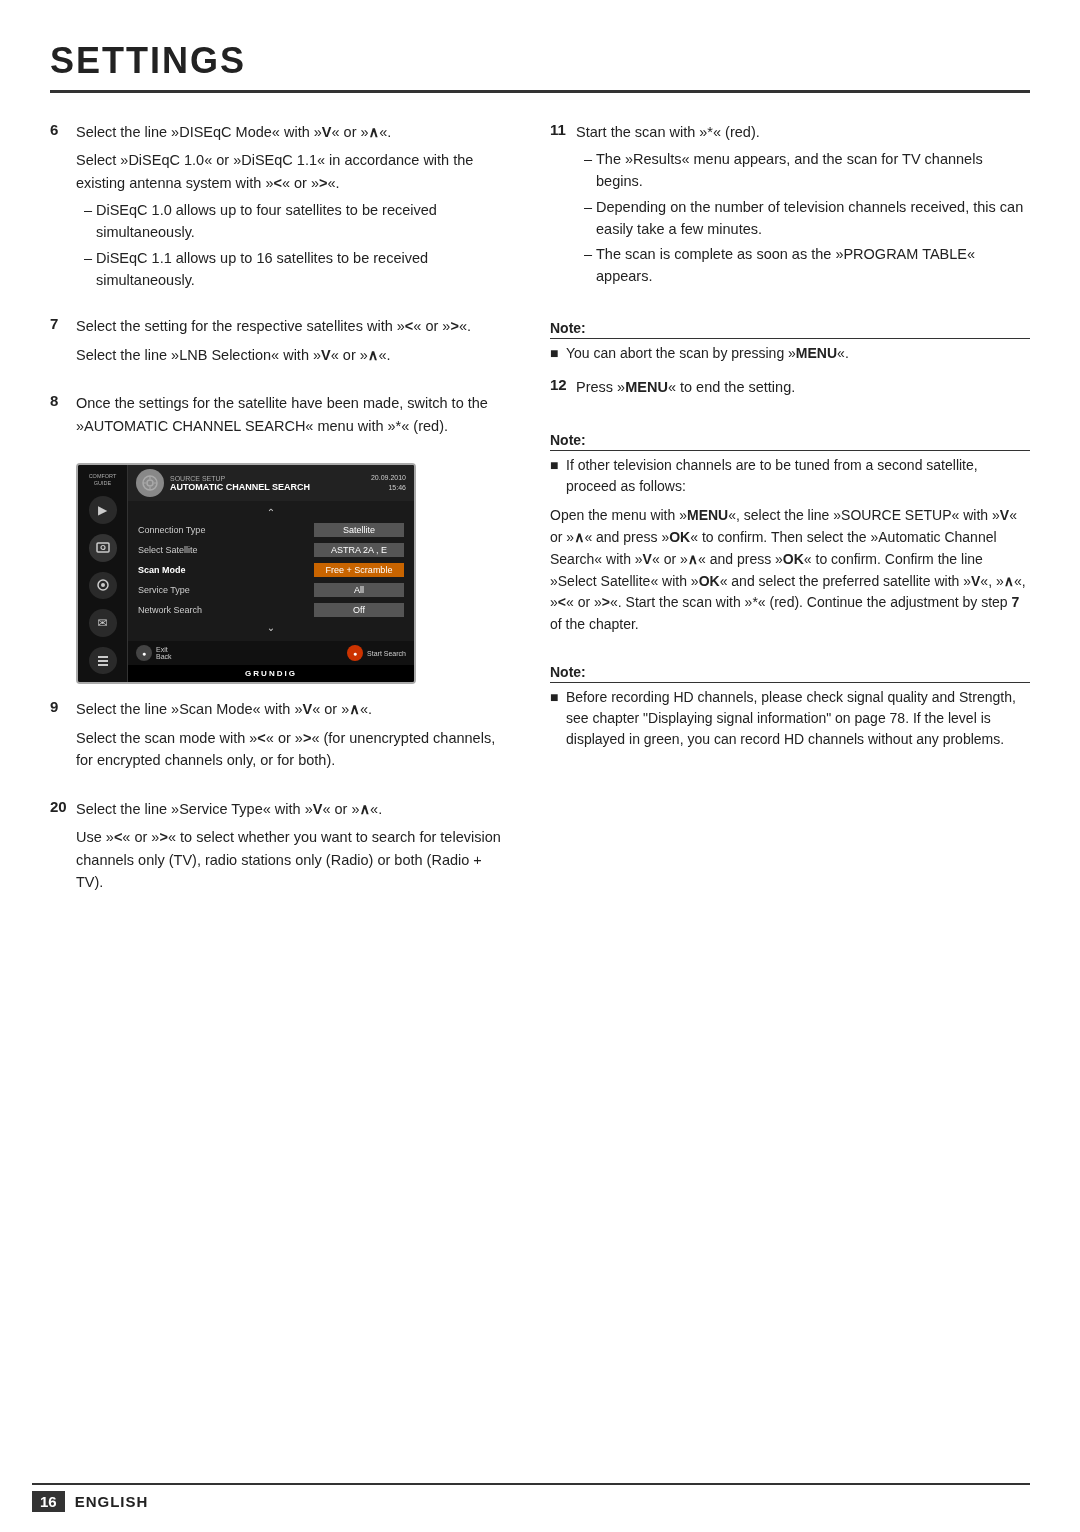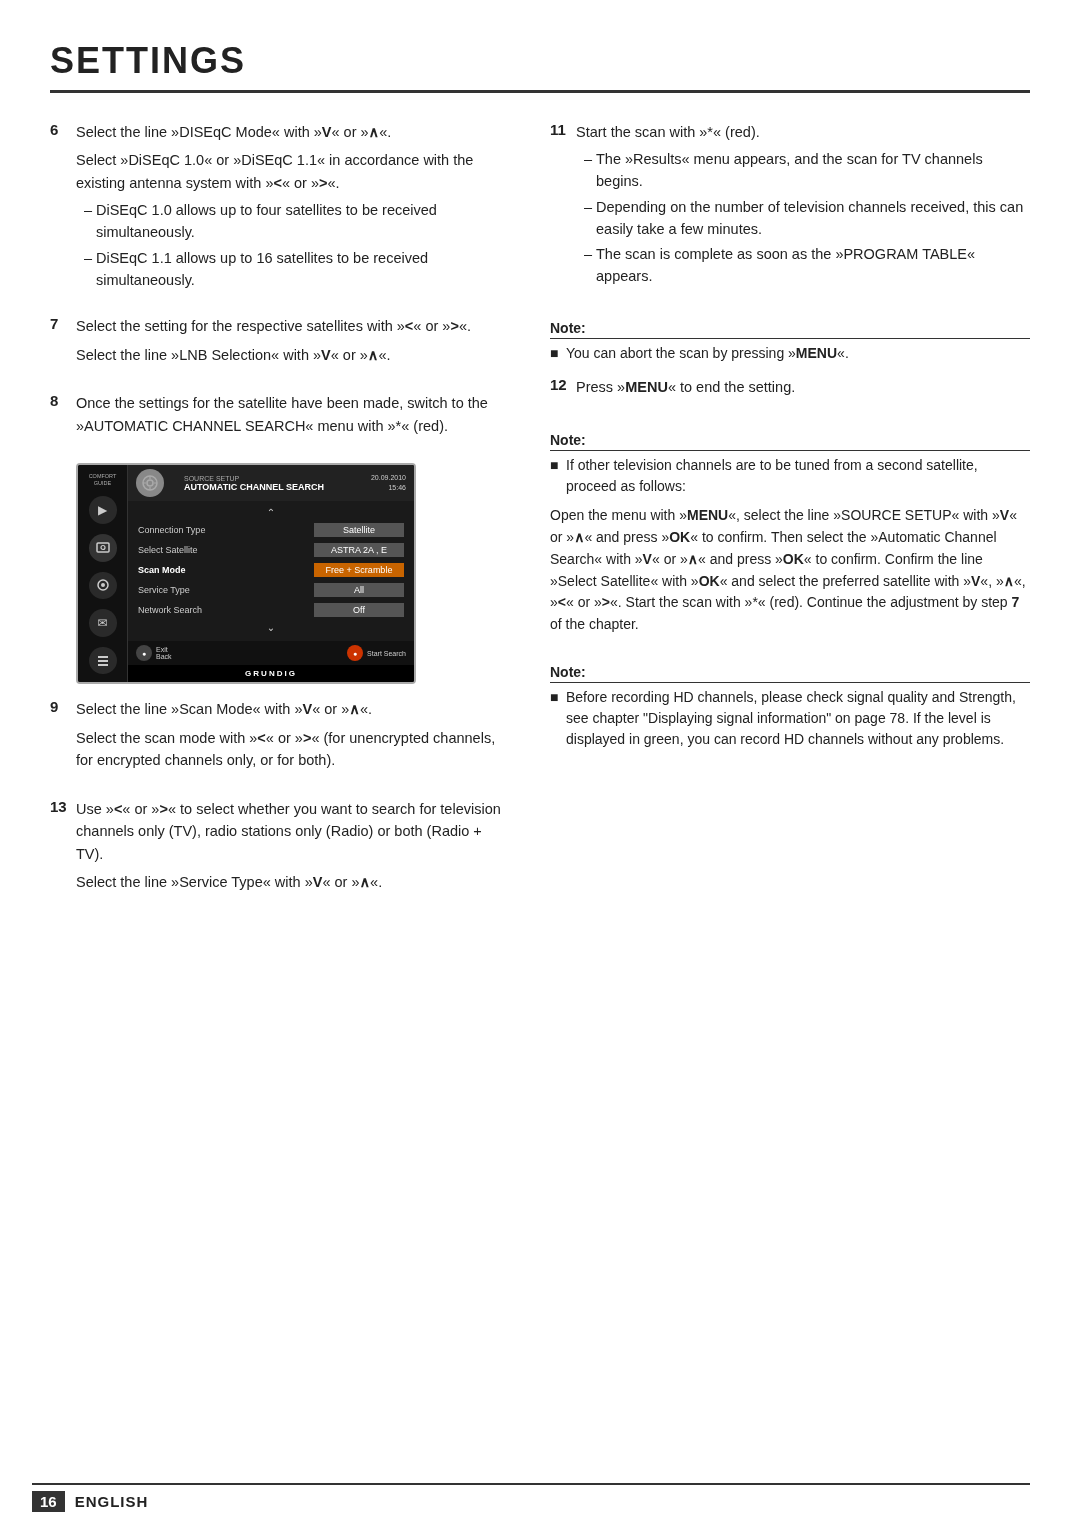--- a/index.html
+++ b/index.html
@@ -137,21 +137,21 @@
       background: #222;
       padding: 4px 8px;
       display: flex;
       align-items: center;
       justify-content: space-between;
     }
 
     .device-header-left {
       display: flex;
       align-items: center;
-      gap: 20px;
+      gap: 6px;
     }
 
     .device-header-icon {
       width: 28px;
       height: 28px;
       background: #888;
       border-radius: 50%;
       display: flex;
       align-items: center;
       justify-content: center;
@@ -442,24 +442,24 @@
 
       <div class="step">
         <div class="step-num">9</div>
         <div class="step-content">
           <p>Select the line »Scan Mode« with »<b>V</b>« or »<b>∧</b>«.</p>
           <p>Select the scan mode with »<b>&lt;</b>« or »<b>&gt;</b>« (for unencrypted channels, for encrypted channels only, or for both).</p>
         </div>
       </div>
 
       <div class="step">
-        <div class="step-num">13</div>
-        <div class="step-content">
+        <div class="step-num">20</div>
+        <div class="step-content">
+          <p>Select the line »Service Type« with »<b>V</b>« or »<b>∧</b>«.</p>
           <p>Use »<b>&lt;</b>« or »<b>&gt;</b>« to select whether you want to search for television channels only (TV), radio stations only (Radio) or both (Radio + TV).</p>
-          <p>Select the line »Service Type« with »<b>V</b>« or »<b>∧</b>«.</p>
         </div>
       </div>
 
     </div>
 
     <div class="col-right">
 
       <div class="step">
         <div class="step-num">11</div>
         <div class="step-content">

